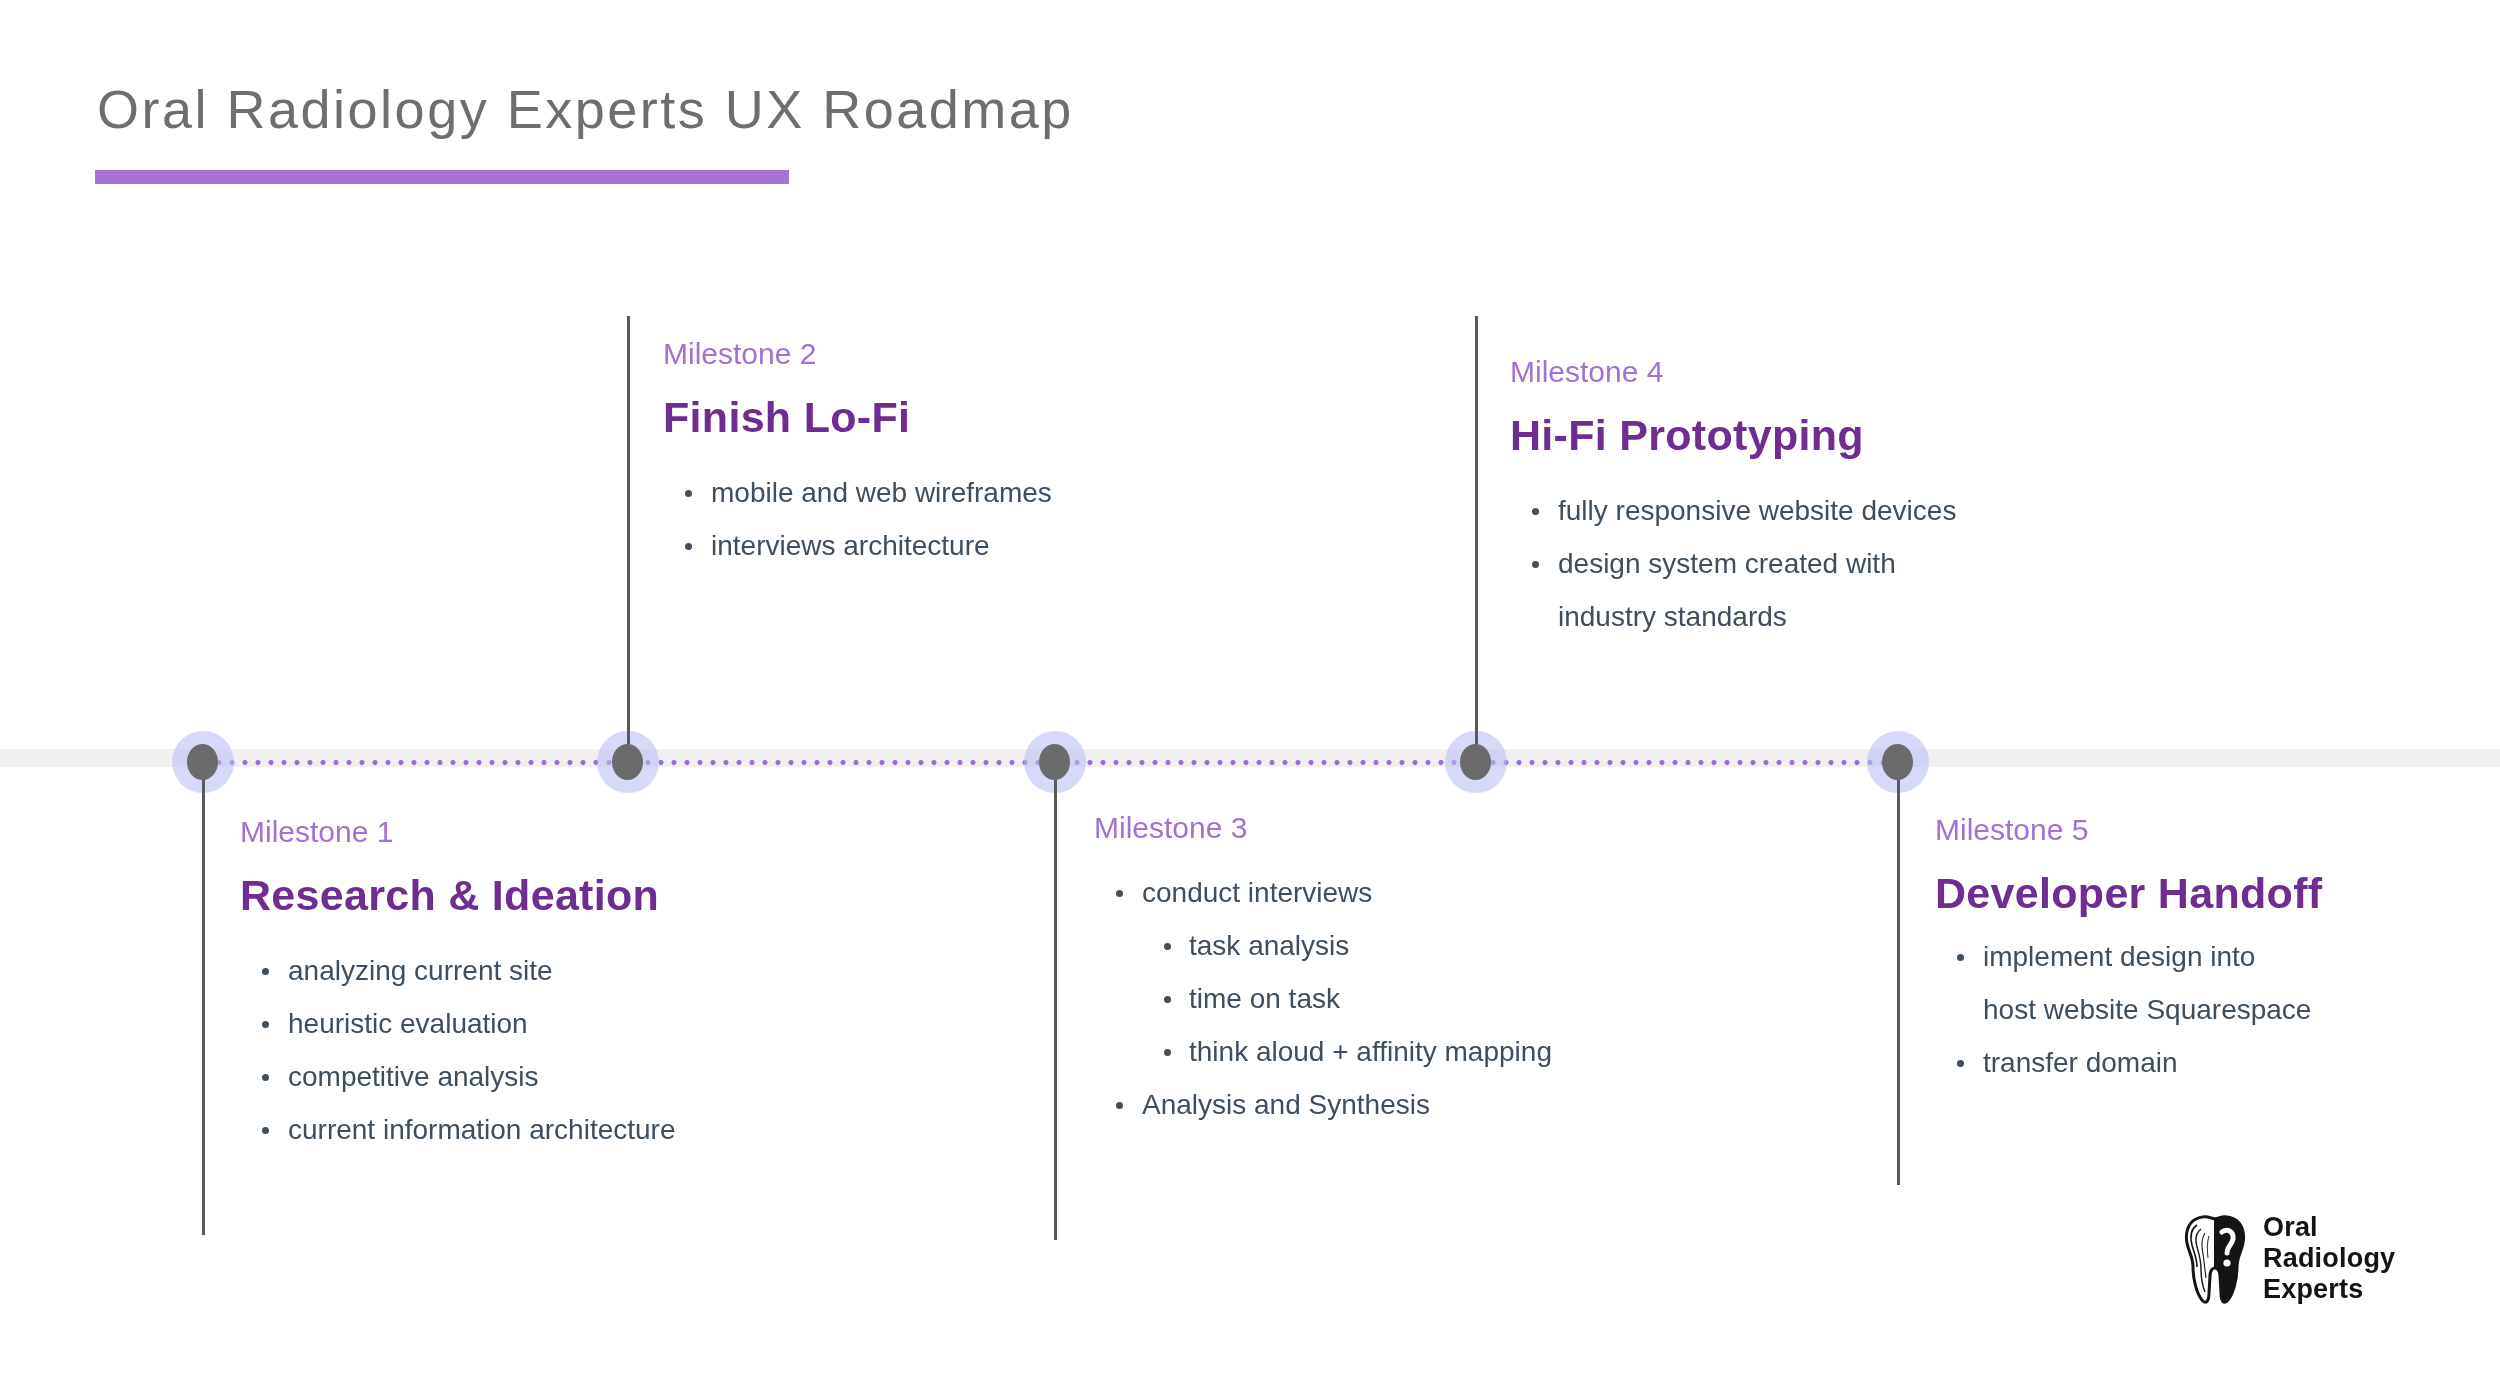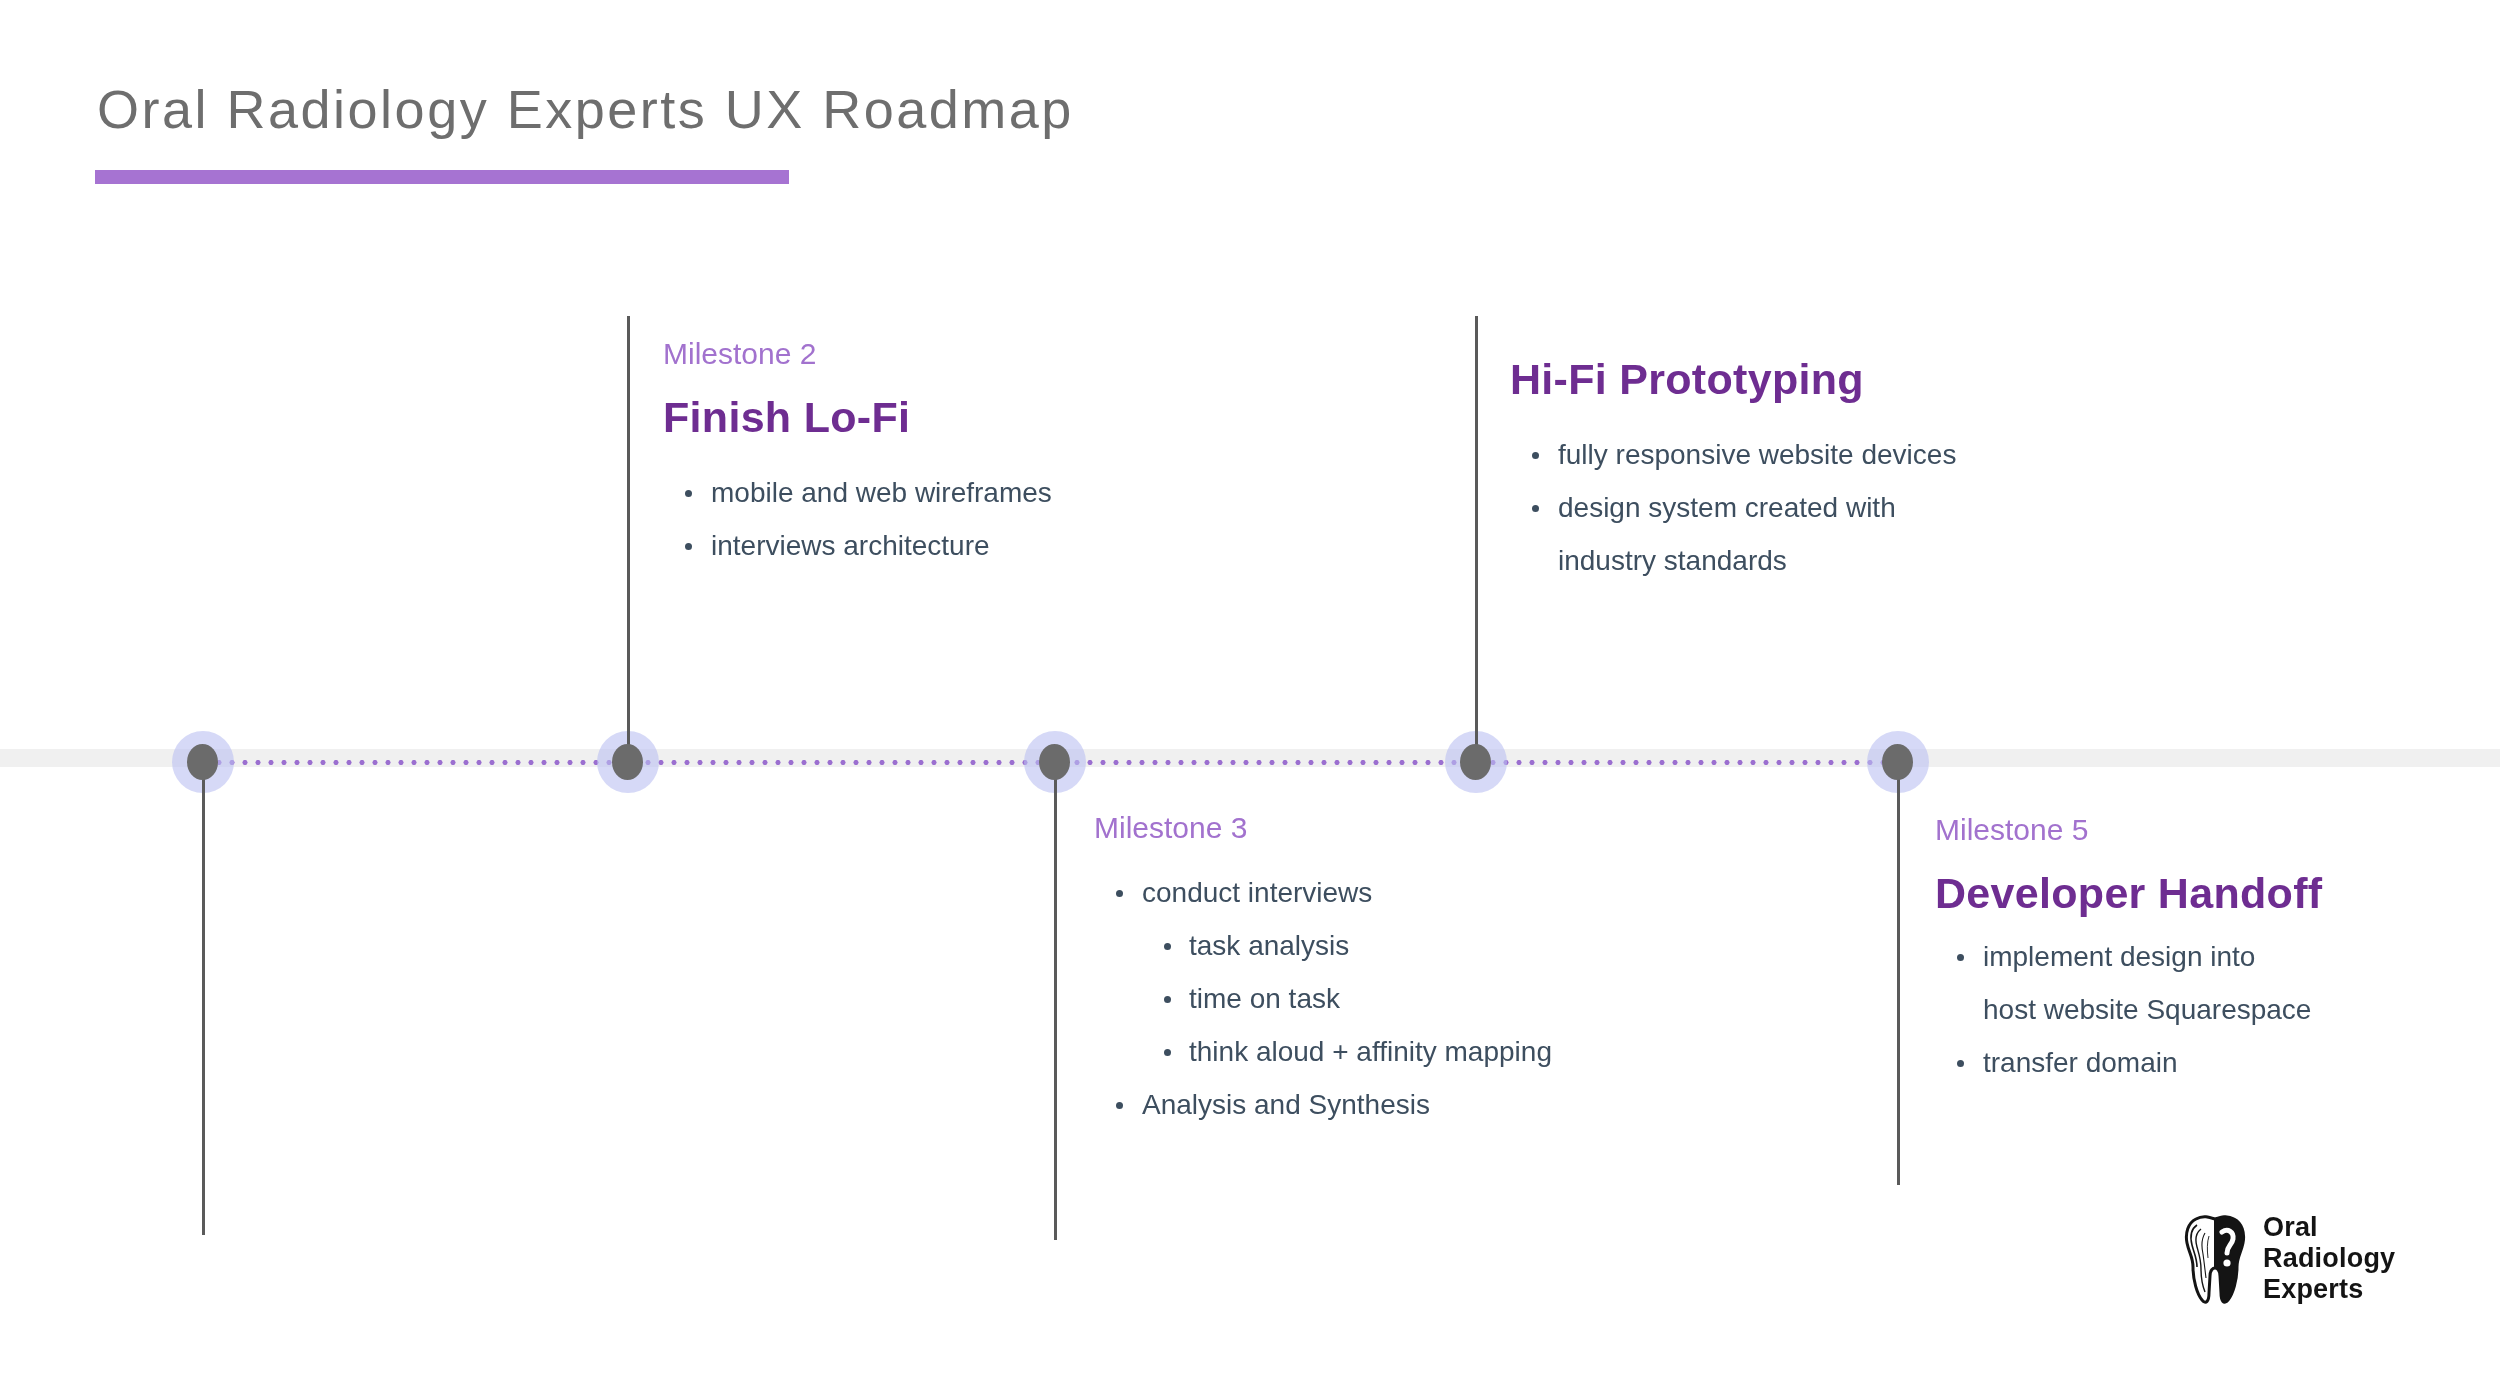--- a/index.html
+++ b/index.html
@@ -98,20 +98,30 @@
   <div class="node-halo" style="left:1024px;top:731px;"></div>
   <div class="node-halo" style="left:1445px;top:731px;"></div>
   <div class="node-halo" style="left:1867px;top:731px;"></div>
 
   <div class="node-core" style="left:187px;top:744px;"></div>
   <div class="node-core" style="left:612px;top:744px;"></div>
   <div class="node-core" style="left:1039px;top:744px;"></div>
   <div class="node-core" style="left:1460px;top:744px;"></div>
   <div class="node-core" style="left:1882px;top:744px;"></div>
 
+  <div class="milestone" style="left:240px;top:814px;">
+    <p class="m-label">Milestone 1</p>
+    <p class="m-title">Research &amp; Ideation</p>
+    <ul class="m-items">
+        <li class="">analyzing current site</li>
+        <li class="">heuristic evaluation</li>
+        <li class="">competitive analysis</li>
+        <li class="">current information architecture</li>
+      </ul>
+  </div>
 
   <div class="milestone" style="left:663px;top:336px;">
     <p class="m-label">Milestone 2</p>
     <p class="m-title">Finish Lo-Fi</p>
     <ul class="m-items">
         <li class="">mobile and web wireframes</li>
         <li class="">interviews architecture</li>
       </ul>
   </div>
 
@@ -120,20 +130,21 @@
     <ul class="m-items">
         <li class="">conduct interviews</li>
         <li class="l2 ">task analysis</li>
         <li class="l2 ">time on task</li>
         <li class="l2 ">think aloud + affinity mapping</li>
         <li class="">Analysis and Synthesis</li>
       </ul>
   </div>
 
   <div class="milestone" style="left:1510px;top:354px;">
+    <p class="m-label">Milestone 4</p>
     <p class="m-title">Hi-Fi Prototyping</p>
     <ul class="m-items">
         <li class="">fully responsive website devices</li>
         <li class="">design system created with</li>
         <li class="cont">industry standards</li>
       </ul>
   </div>
 
   <div class="milestone tight" style="left:1935px;top:812px;">
     <p class="m-label">Milestone 5</p>

